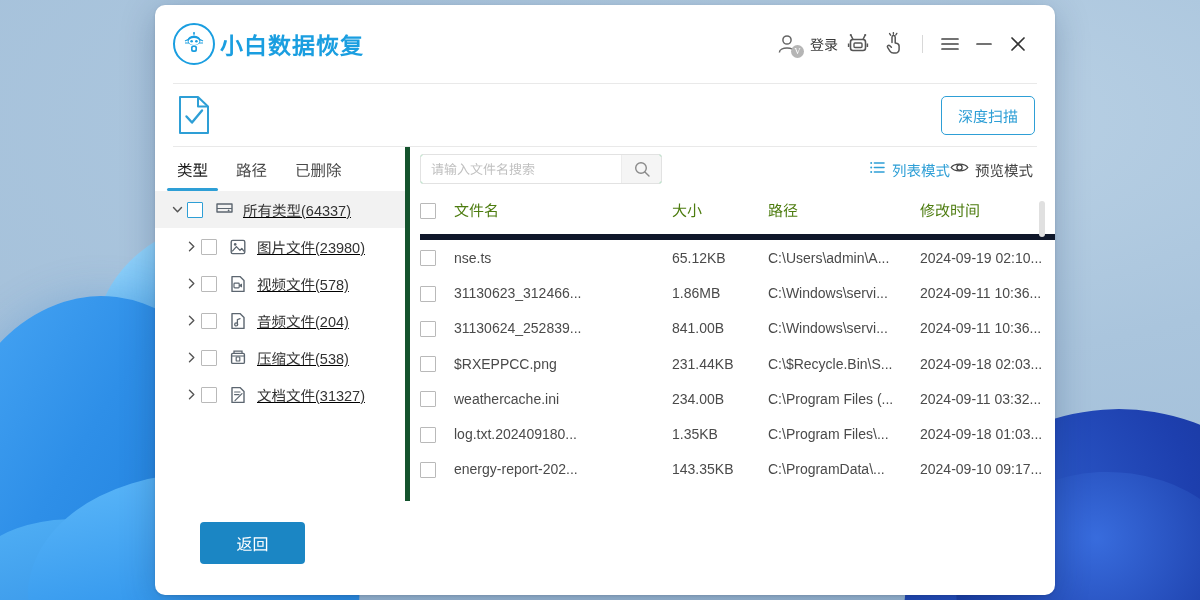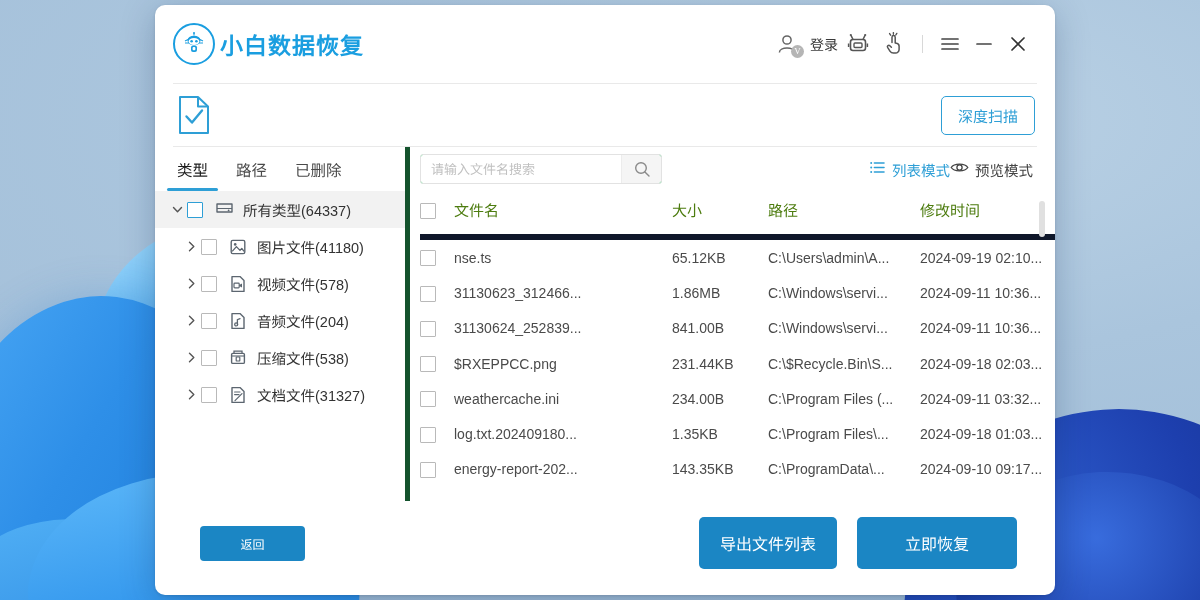--- a/index.html
+++ b/index.html
@@ -148,21 +148,21 @@
   .tabs { display: flex; padding: 0 8px; height: 44px; align-items: stretch; flex:0 0 44px; }
   .tab {
     padding: 0 14px; display: flex; align-items: center; justify-content: center;
     font-size: 15.5px; color: #4a4a4a; position: relative; cursor: pointer;
   }
   .tab.active { color: #1b1b1b; }
   .tab.active::after {
     content: ""; position: absolute; left: 4px; right: 4px; bottom: 0;
     height: 3px; background: #2e9fd6; border-radius: 2px;
   }
-  .tree { padding-top: 0; overflow: hidden; }
+  .tree { padding-top: 0; overflow: hidden; text-decoration: underline; }
   .tree-row {
     display: flex; align-items: center; height: 37px;
     padding-left: 12px; font-size: 14.5px; color: #3a3a3a; cursor: pointer;
     white-space: nowrap;
   }
   .tree-row.root { background: #f2f2f2; }
   .tree-row.child { padding-left: 26px; }
   .twisty { width: 20px; flex: 0 0 20px; display: flex; align-items: center; justify-content: center; color: #666; }
   .cb {
     width: 14px; height: 14px; flex: 0 0 14px;
@@ -231,21 +231,21 @@
   .footer {
     height: 84px; flex: 0 0 84px;
     display: flex; align-items: center;
     padding: 0 38px 10px 45px;
   }
   .btn {
     font-family: inherit; border: 0; cursor: pointer;
     color: #fff; background: #1b86c4; border-radius: 4px;
     font-size: 15px;
   }
-  .btn-back { padding: 9px 0; width: 105px; font-size: 12px; }
+  .btn-back { padding: 9px 0; width: 105px; font-size: 16px; }
   .btn-group { margin-left: auto; display: flex; gap: 20px; }
   .btn-lg { padding: 14px 0; width: 138px; font-size: 16px; border-radius: 5px; }
   .btn-recover { width: 160px; }
 </style>
 </head>
 <body>
 
 <div class="desktop">
   <div class="petal p7"></div>
   <div class="petal p3"></div>
@@ -373,21 +373,21 @@
               </svg>
           </span>
           <span class="cb"></span>
           <span class="titem-icon">
             <svg width="18" height="18" viewBox="0 0 18 18">
               <rect x="2.2" y="2.4" width="13.6" height="13.2" rx="1.6" fill="none" stroke="#5c6670" stroke-width="1.4"></rect>
               <circle cx="6.2" cy="6.4" r="1.3" fill="#5c6670"></circle>
               <path d="M3.2 13.4 L7.4 8.6 L11 12.4 L12.8 10.4 L15 13.4" fill="none" stroke="#5c6670" stroke-width="1.3" stroke-linejoin="round"></path>
             </svg>
           </span>
-          <span class="tree-label">图片文件(41180)</span>
+          <span class="tree-label">图片文件(23980)</span>
         </div>
 
         <div class="tree-row child">
           <span class="twisty">
             <svg width="13" height="13" viewBox="0 0 13 13">
                 <path d="M4.5 2.3 L8.8 6.5 L4.5 10.7" fill="none" stroke="#555" stroke-width="1.4" stroke-linecap="round" stroke-linejoin="round"></path>
               </svg>
           </span>
           <span class="cb"></span>
           <span class="titem-icon">
@@ -564,19 +564,15 @@
         </table>
         <div class="scrollbar">
           <div class="scroll-thumb"></div>
         </div>
       </div>
     </div>
   </div>
 
   <div class="footer">
     <button class="btn btn-back">返回</button>
-    <div class="btn-group">
-      <button class="btn btn-lg">导出文件列表</button>
-      <button class="btn btn-lg btn-recover">立即恢复</button>
-    </div>
   </div>
 
 </div>
 
 </body></html>

